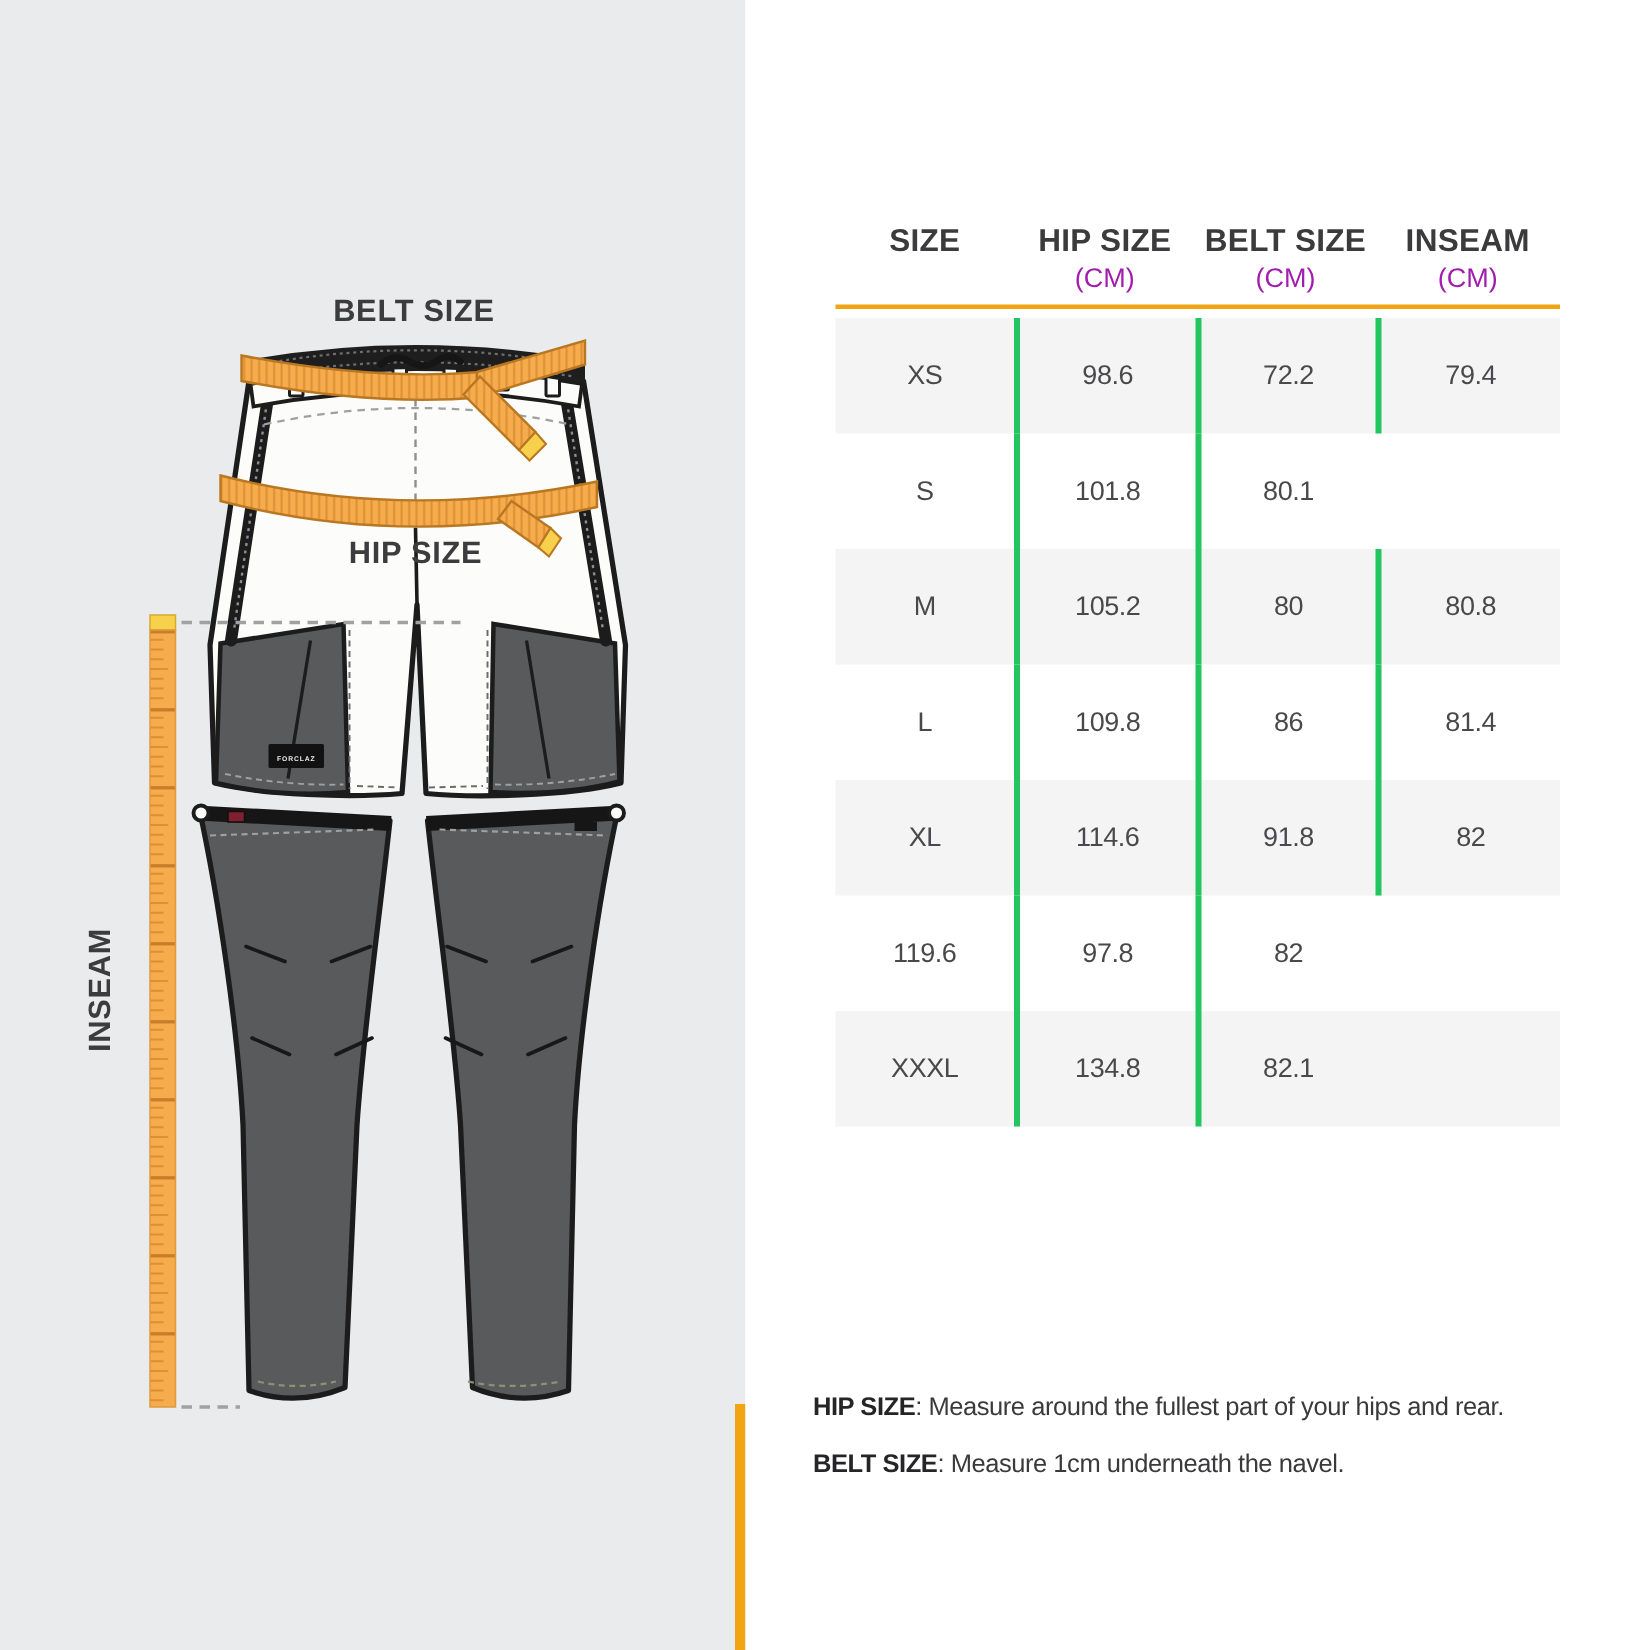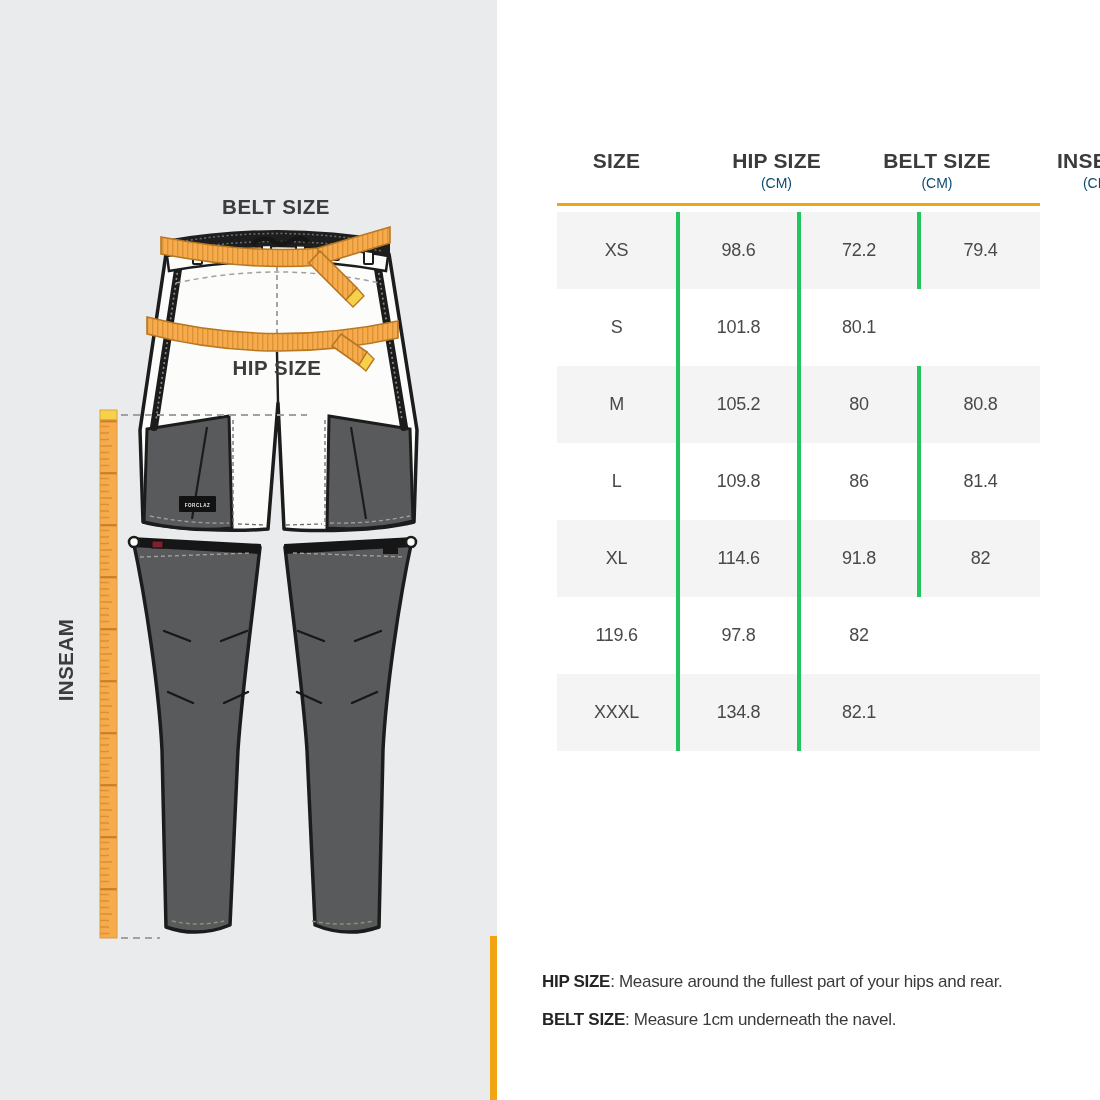--- a/index.html
+++ b/index.html
@@ -14,35 +14,35 @@
     background: #EAEBED;
   }
   .illustration { position: absolute; left: 0; top: 0; }
   .accent-bar {
     position: absolute; left: 490px; top: 936px; width: 7px; height: 164px;
     background: #F2A512;
   }
   .right-panel { position: absolute; left: 497px; top: 0; width: 603px; height: 1100px; background: #ffffff; }
 
   .size-table { position: absolute; left: 60px; top: 148px; width: 483px; }
-  .thead { display: grid; grid-template-columns: 119px 121px 120px 123px; height: 55px; gap: 40px; }
+  .thead { display: grid; grid-template-columns: 119px 121px 120px 123px; height: 55px; }
   .th { text-align: center; padding-top: 1px; }
   .th-label { font-size: 21px; font-weight: bold; color: #3B3B3D; letter-spacing: 0.2px; }
-  .th-unit { font-size: 14px; color: #0c4a6e; margin-top: 2px; }
+  .th-unit { font-size: 18px; color: #a21caf; margin-top: 2px; }
   .rule { height: 3px; background: #F2A512; }
   .tbody { margin-top: 6px; }
   .trow { display: grid; grid-template-columns: 119px 121px 120px 123px; height: 77px; }
   .trow:nth-child(odd) { background: #F4F4F5; }
   .tcell {
     display: flex; align-items: center; justify-content: center;
     height: 100%; font-size: 18px; color: #49494B; letter-spacing: -0.3px;
   }
   .trow .tcell + .tcell { border-left: 4px solid #22c55e; }
 
-  .notes { position: absolute; left: 45px; top: 963px; }
+  .notes { position: absolute; left: 45px; top: 919px; }
   .note-line { font-size: 17px; color: #3A3A3C; line-height: 38px; white-space: nowrap; letter-spacing: -0.3px; }
   .note-label { font-weight: bold; color: #252527; }
 
   svg text { font-family: "Liberation Sans", "DejaVu Sans", sans-serif; }
   .measure-label { font-size: 20.5px; font-weight: bold; fill: #3C3C3E; letter-spacing: 0.5px; }
 </style>
 </head>
 <body>
 
 <div class="stage">

